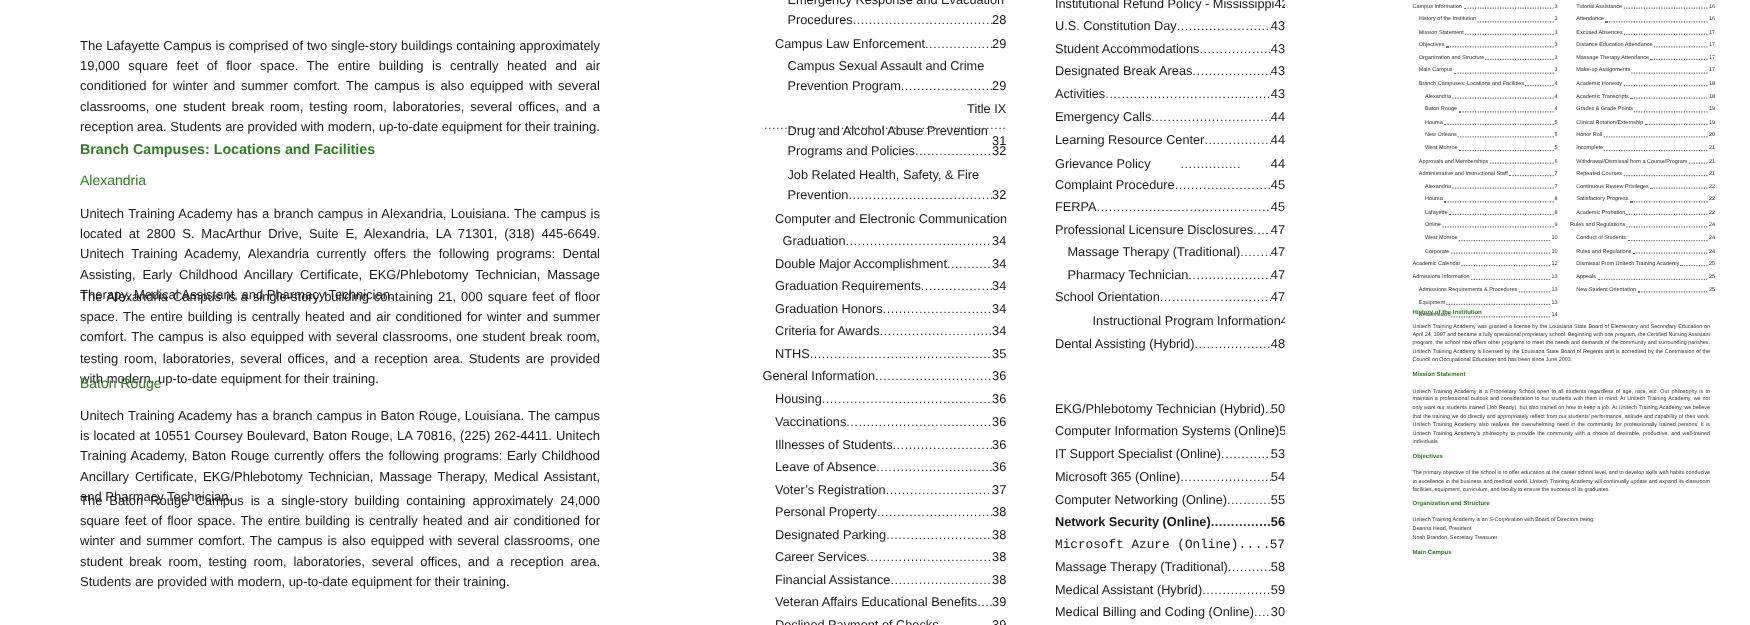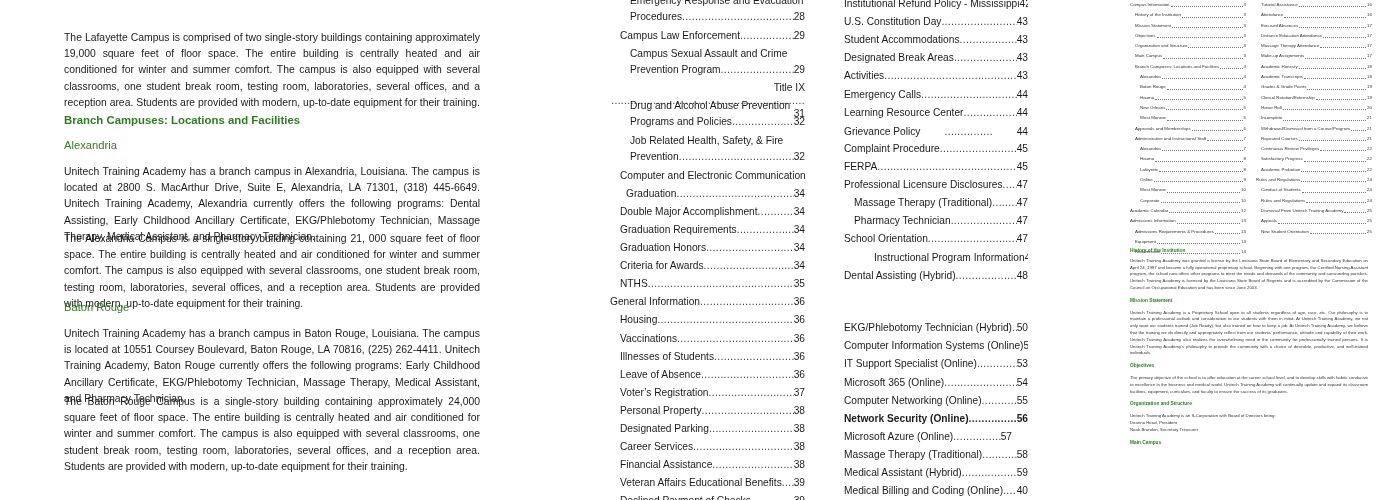--- a/index.html
+++ b/index.html
@@ -305,39 +305,39 @@
     <div class="toc-entry" style="left: 10px; right: 0px; top: 393.6px;">
       <span class="t">Computer Networking (Online)</span>
       <span class="d"></span>
       <span class="p">55</span>
     </div>
     <div class="toc-entry" style="left: 10px; right: 0px; top: 411.7px; font-weight: bold;">
       <span class="t">Network Security (Online)</span>
       <span class="d"></span>
       <span class="p">56</span>
     </div>
-    <div class="toc-entry" style="left: 10px; right: 16px; top: 429.8px;">
+    <div class="toc-entry" style="left: 10px; right: 0px; top: 429.8px; font-family: Liberation Mono, monospace;">
       <span class="t">Microsoft Azure (Online)</span>
       <span class="d"></span>
       <span class="p">57</span>
     </div>
     <div class="toc-entry" style="left: 10px; right: 0px; top: 447.9px;">
       <span class="t">Massage Therapy (Traditional)</span>
       <span class="d"></span>
       <span class="p">58</span>
     </div>
     <div class="toc-entry" style="left: 10px; right: 0px; top: 466px;">
       <span class="t">Medical Assistant (Hybrid)</span>
       <span class="d"></span>
       <span class="p">59</span>
     </div>
     <div class="toc-entry" style="left: 10px; right: 0px; top: 484.1px;">
       <span class="t">Medical Billing and Coding (Online)</span>
       <span class="d"></span>
-      <span class="p">40</span>
+      <span class="p">30</span>
     </div>
   </div>
 
 <div class="page" id="page-thumb">
   <div class="tcol" id="thumb-toc-left" style="left:2px">
       <div class="trow" style="padding-left: 0px;">
         <span class="t">Campus Information</span>
         <span class="d"></span>
         <span class="p">3</span>
       </div>

